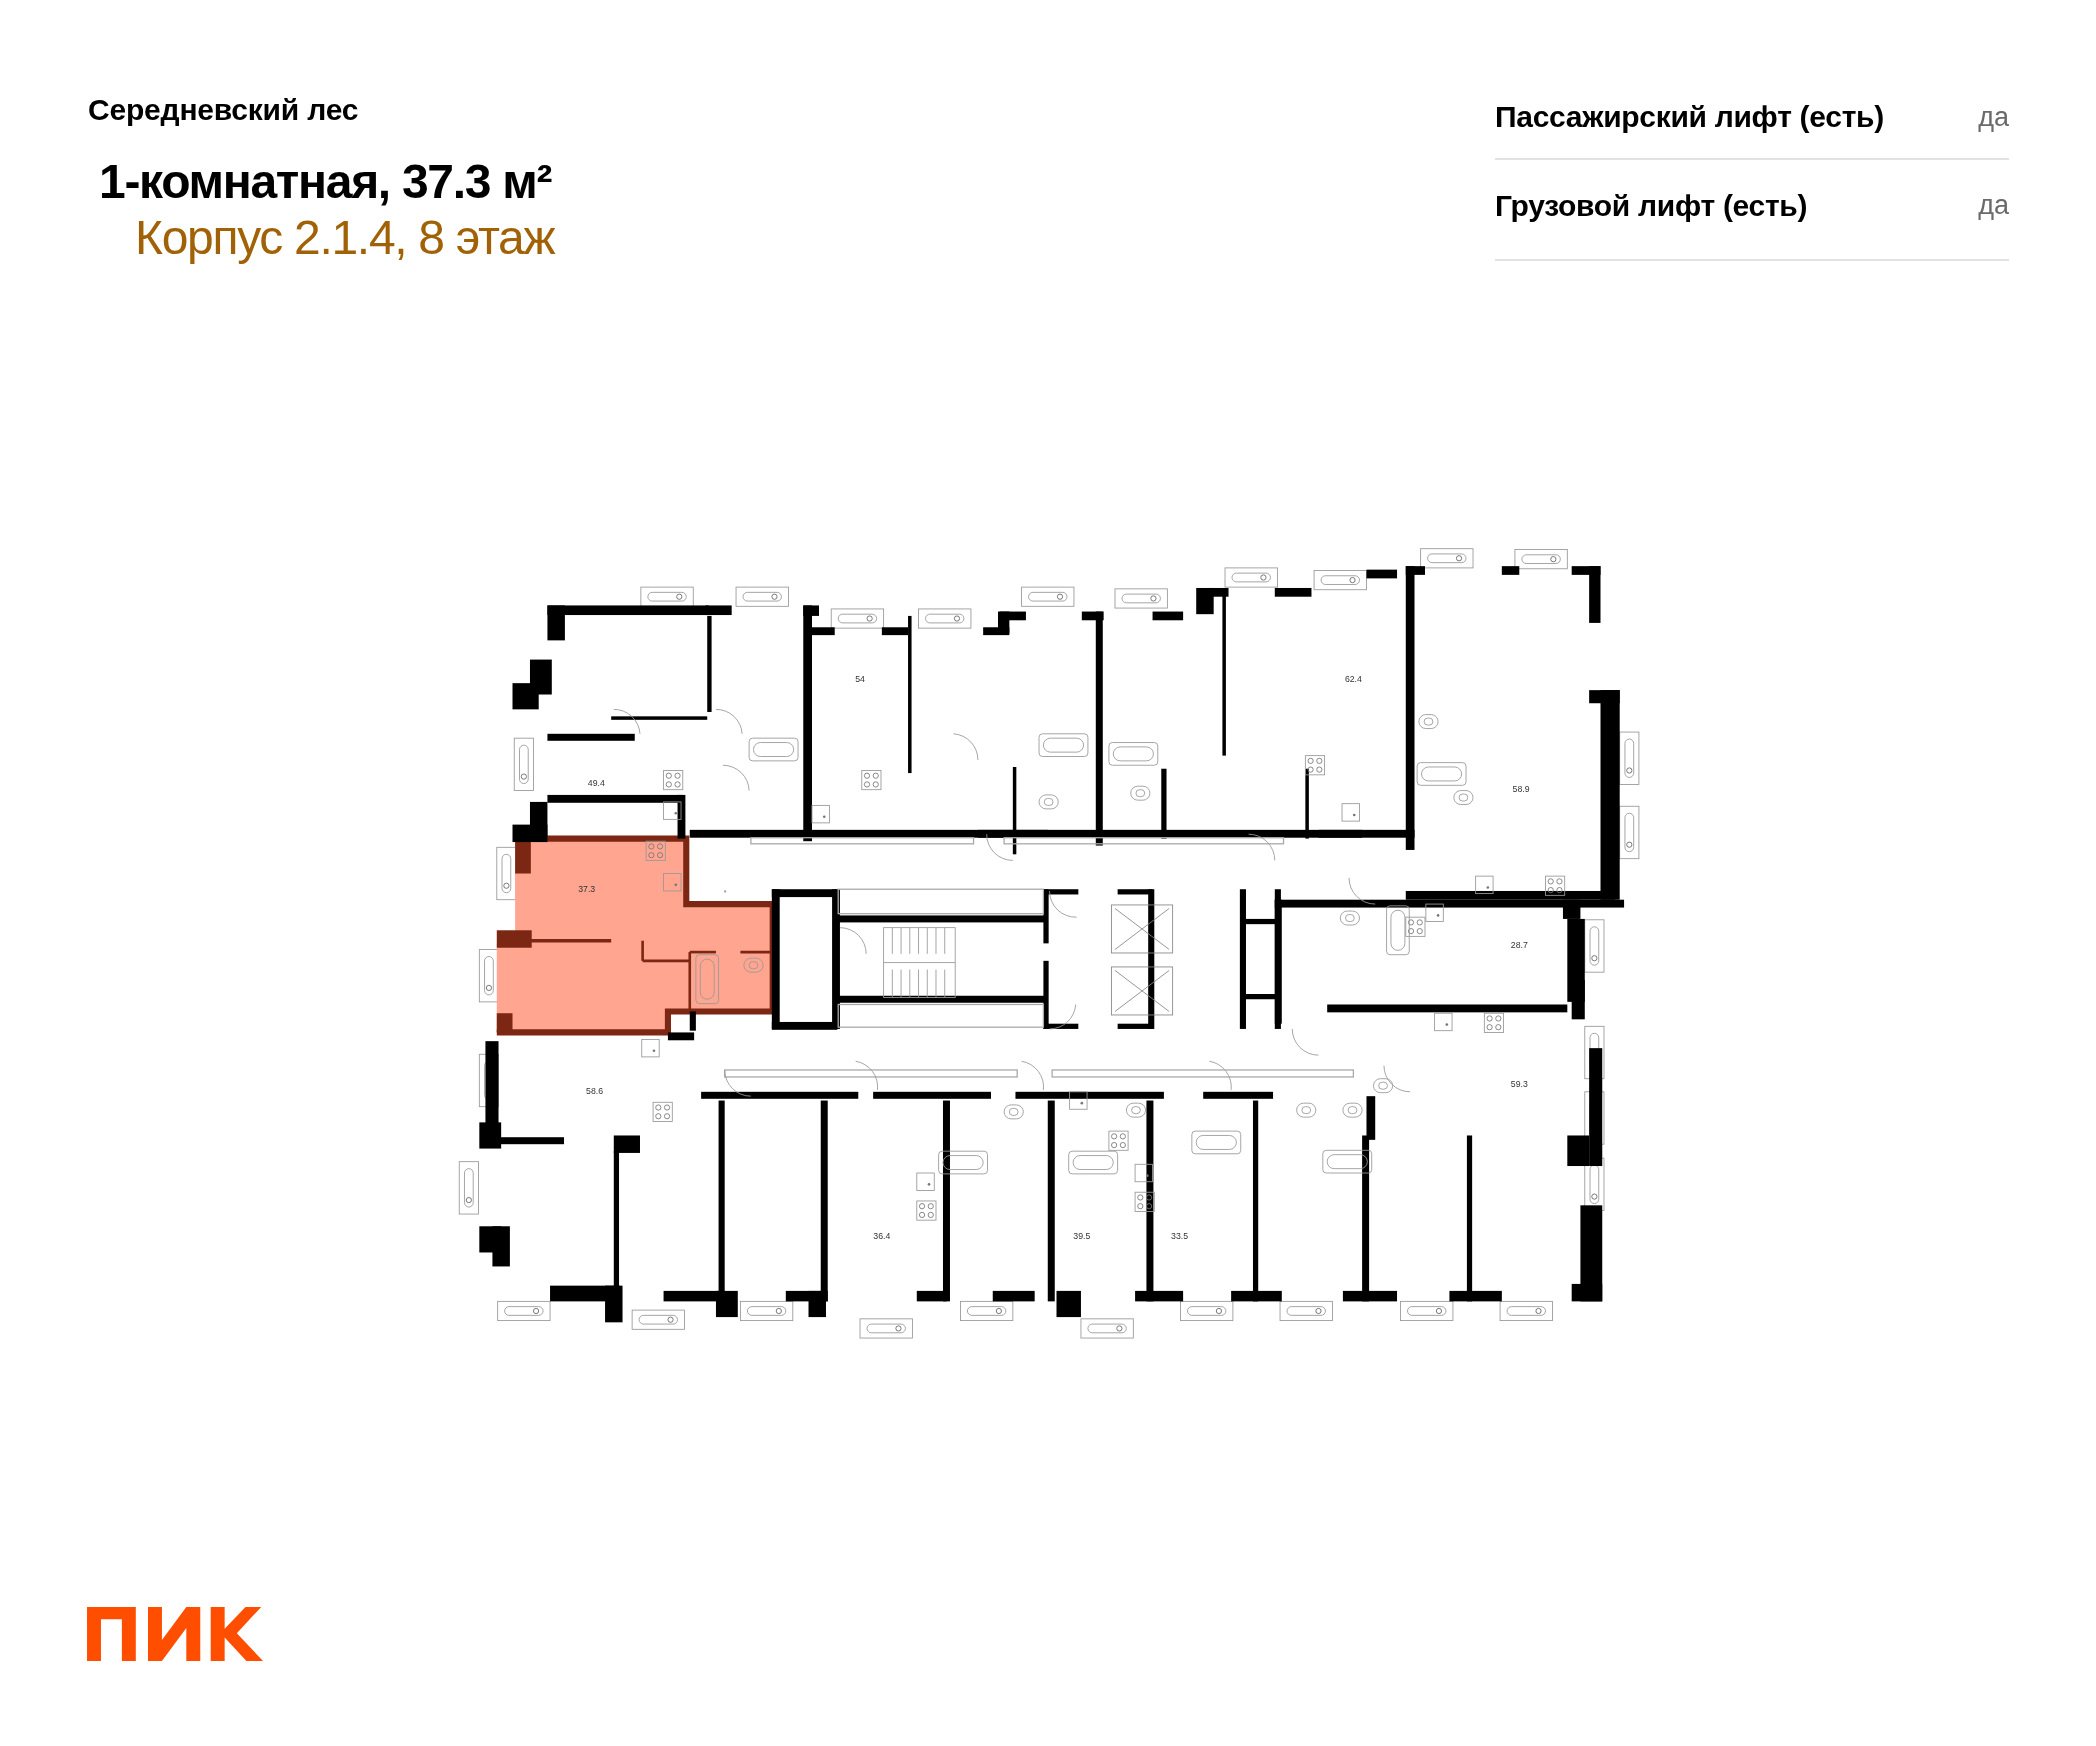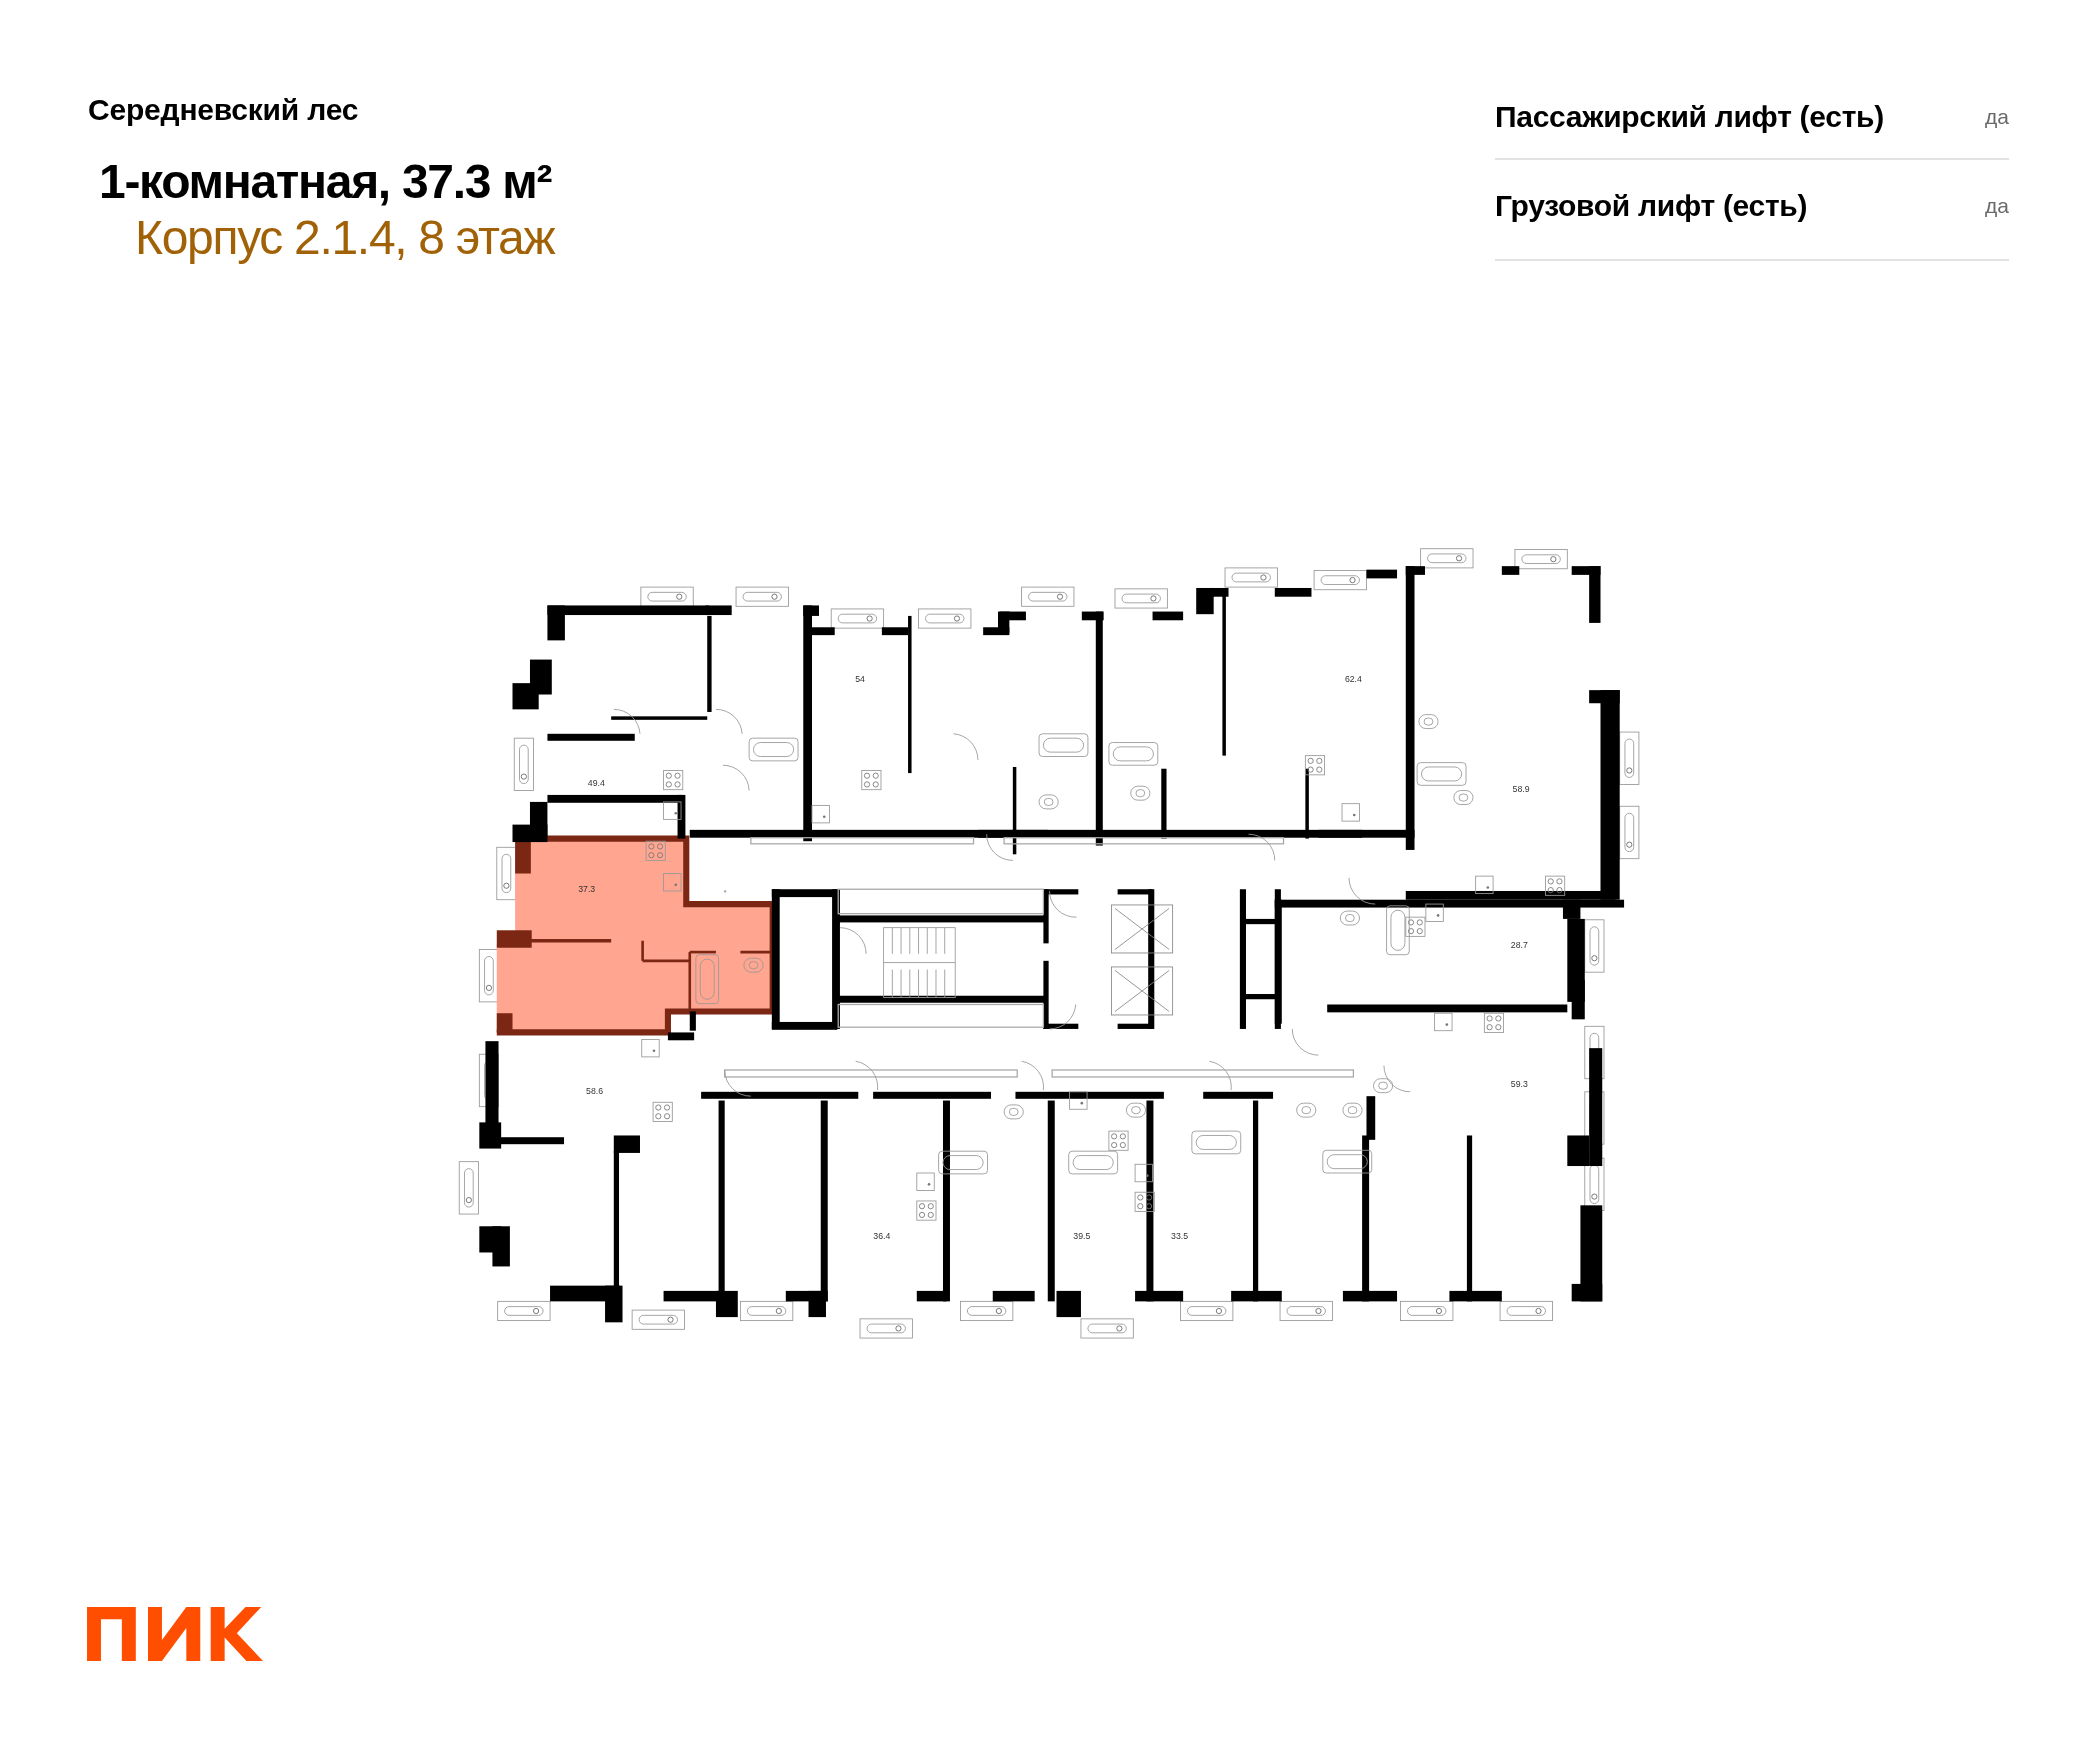--- a/index.html
+++ b/index.html
@@ -5,21 +5,21 @@
   html, body { margin:0; padding:0; background:#ffffff; }
   body { width:2096px; height:1747px; position:relative; overflow:hidden;
          font-family:"Liberation Sans", sans-serif; color:#000; }
   .project { position:absolute; left:88px; top:93px; font-size:30px; font-weight:700; letter-spacing:-0.2px;text-align:center; }
   .apt-title { position:absolute; left:99px; top:154px; font-size:48px; font-weight:700; letter-spacing:-1.3px; }
   .apt-sub { position:absolute; left:87px; top:210px; font-size:48px; font-weight:400; color:#a16207; letter-spacing:-1.3px;margin-left:48px; }
   .features { position:absolute; left:1495px; top:84px; width:514px; }
   .feature-row { display:flex; justify-content:space-between; align-items:center; height:101px;
                  border-bottom:2.6px solid #e2e2e2; box-sizing:border-box; padding-bottom:8px; }
   .feature-row .label { font-size:30px; font-weight:700; letter-spacing:-0.3px; }
-  .feature-row .value { font-size:21px; color:#6a6a6a; }
+  .feature-row .value { font-size:27px; color:#6a6a6a; }
   .feature-row:first-child { height:76px; }
   .plan { position:absolute; left:454px; top:524px; width:1205px; height:830px; }
   .logo { position:absolute; left:87px; top:1607px; width:176px; height:54px; }
   .area-label { font-family:"Liberation Sans", sans-serif; font-size:10px; fill:#333; }
 </style>
 </head>
 <body>
 
 <div class="project">Середневский лес</div>
 <div class="apt-title">1-комнатная, 37.3 м²</div>

